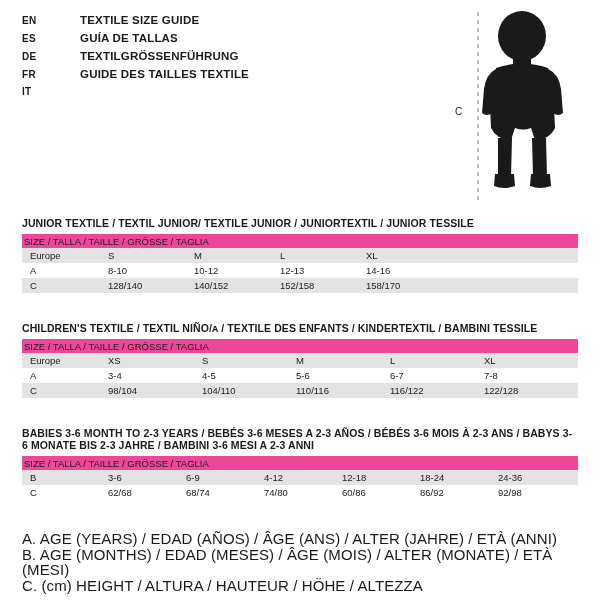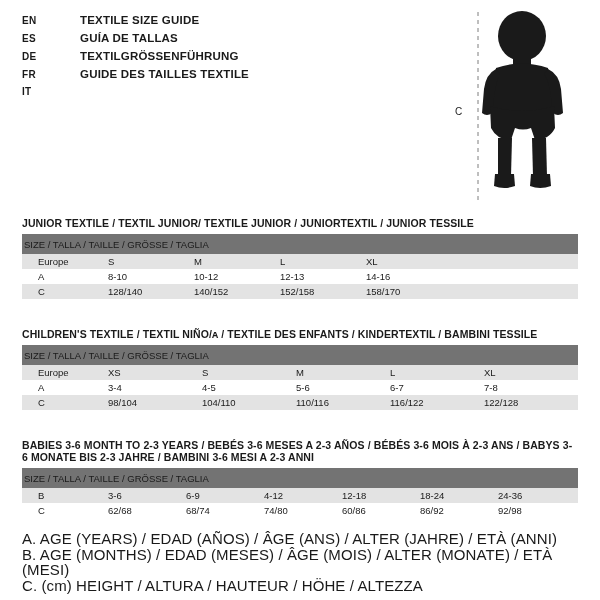--- a/index.html
+++ b/index.html
@@ -89,28 +89,28 @@
   td {
     font-size: 9.5px;
     color: #1a1a1a;
     padding: 0;
     height: 15px;
     vertical-align: middle;
     overflow: hidden;
     white-space: nowrap;
   }
   tr.band td {
-    background: #737373;
+    background: #ec4899;
     font-size: 9.5px;
-    height: 20px;
+    height: 14px;
   }
   tr.band td.first { padding-left: 2px; }
   tr.shade td { background: #e3e3e3; }
   tr.plain td { background: #ffffff; }
-  td.first { padding-left: 16px; }
+  td.first { padding-left: 8px; }
   .gap { height: 10px; }
 
   
   .notes {
     position: absolute;
     left: 22px;
     top: 531px;
     width: 556px;
   }
   .note-line {

